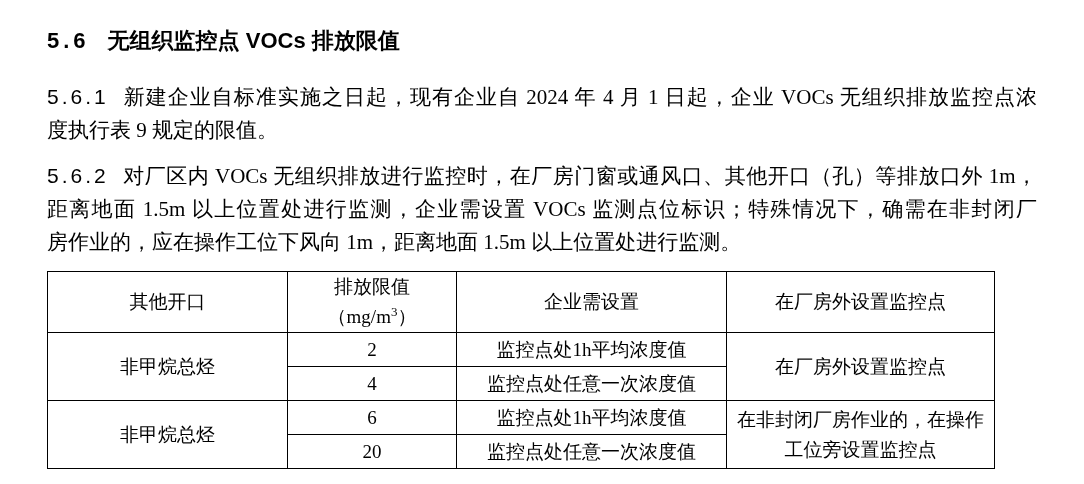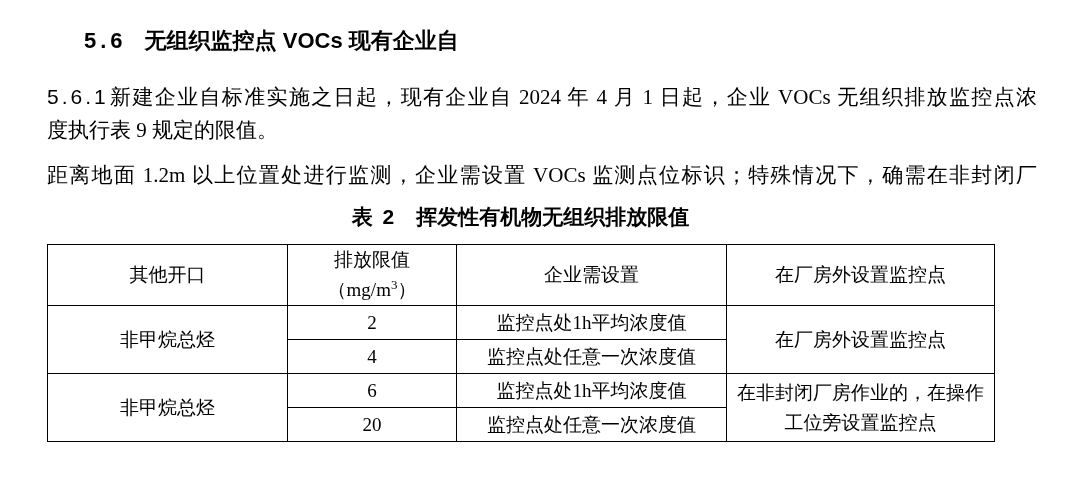--- a/index.html
+++ b/index.html
@@ -10,33 +10,33 @@
     overflow: hidden;
   }
   .page { padding: 28px 47px 0 47px; }
 
   
   .heading {
     font-family: "Liberation Sans", "DejaVu Sans", sans-serif;
     font-weight: bold; font-size: 22px; line-height: 26px;
     margin: 0 0 26px 0;
   }
-  .heading .hnum { letter-spacing: 4px; margin-right: 18px; margin-left: 37px; }
+  .heading .hnum { letter-spacing: 4px; margin-right: 18px; }
 
   
   .clause { font-size: 21px; margin: 0 0 12px 0; }
   .clause .line {
     line-height: 33px;
     text-align: justify;
     text-align-last: left;
   }
   .clause .line.fill { text-align-last: justify; }
   .cnum {
     font-family: "Liberation Sans", "DejaVu Sans", sans-serif;
-    letter-spacing: 3px; 
+    letter-spacing: 3px; margin-right: 14px;
   }
 
   
   .caption {
     width: 947px; text-align: center;
     font-family: "Liberation Sans", "DejaVu Sans", sans-serif;
     font-weight: bold; font-size: 21px; line-height: 26px;
     margin: 10px 0 14px 0;
   }
   .caption .cap-label { margin-right: 20px; letter-spacing: 2px; }
@@ -60,37 +60,38 @@
   }
   table.limits tr.hdr th { height: 31px; }
   table.limits sup { font-size: 13px; line-height: 0; }
 </style>
 </head>
 <body>
 
 <div class="page">
 
   <div class="heading">
-    <span class="hnum">5.6</span><span>无组织监控点 VOCs 现有企业自</span>
+    <span class="hnum">5.6</span><span>无组织监控点 VOCs 排放限值</span>
   </div>
 
   <div class="clause">
     <div class="line fill">
       <span class="cnum">5.6.1</span><span>新建企业自标准实施之日起，现有企业自 2024 年 4 月 1 日起，企业 VOCs 无组织排放监控点浓</span>
     </div>
     <div class="line">度执行表 9 规定的限值。</div>
   </div>
 
   <div class="clause">
-    <div class="line fill">距离地面 1.2m 以上位置处进行监测，企业需设置 VOCs 监测点位标识；特殊情况下，确需在非封闭厂</div>
+    <div class="line fill">
+      <span class="cnum">5.6.2</span><span>对厂区内 VOCs 无组织排放进行监控时，在厂房门窗或通风口、其他开口（孔）等排放口外 1m，</span>
+    </div>
+    <div class="line fill">距离地面 1.5m 以上位置处进行监测，企业需设置 VOCs 监测点位标识；特殊情况下，确需在非封闭厂</div>
+    <div class="line">房作业的，应在操作工位下风向 1m，距离地面 1.5m 以上位置处进行监测。</div>
   </div>
 
-  <div class="caption">
-    <span class="cap-label">表 2</span><span>挥发性有机物无组织排放限值</span>
-  </div>
 
   <table class="limits">
     <colgroup>
       <col class="c1">
         <col class="c2">
         <col class="c3">
         <col class="c4">
     </colgroup>
     <tbody>
       <tr class="hdr">

